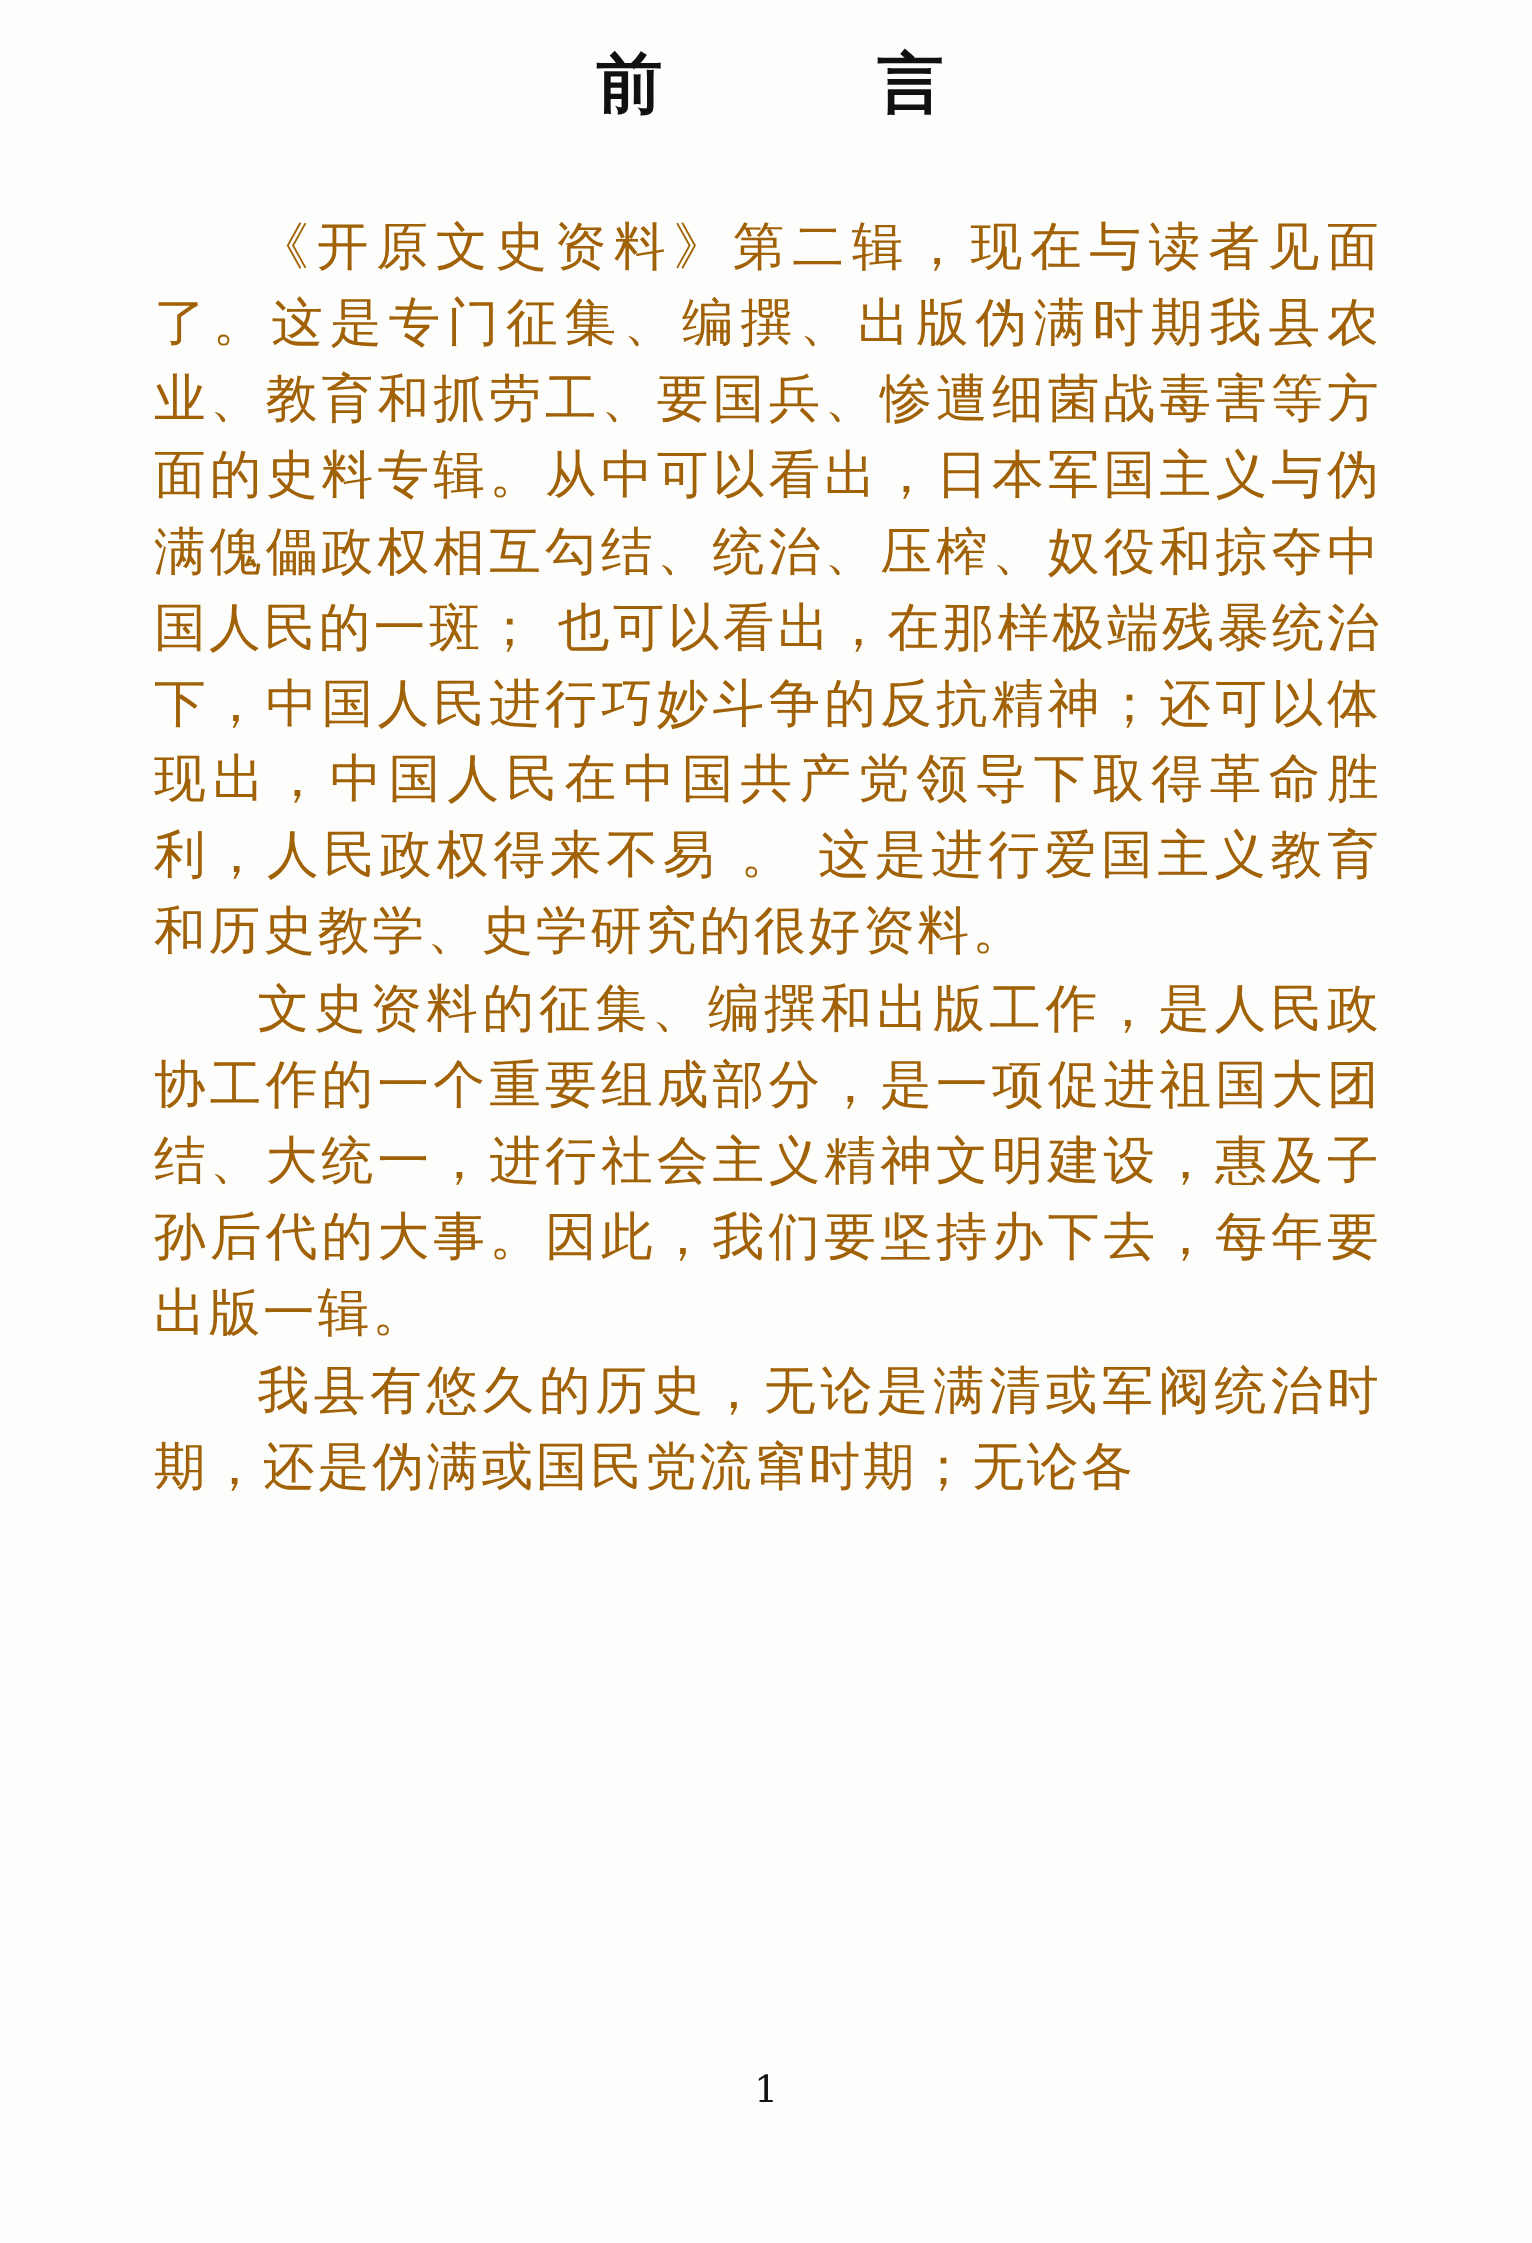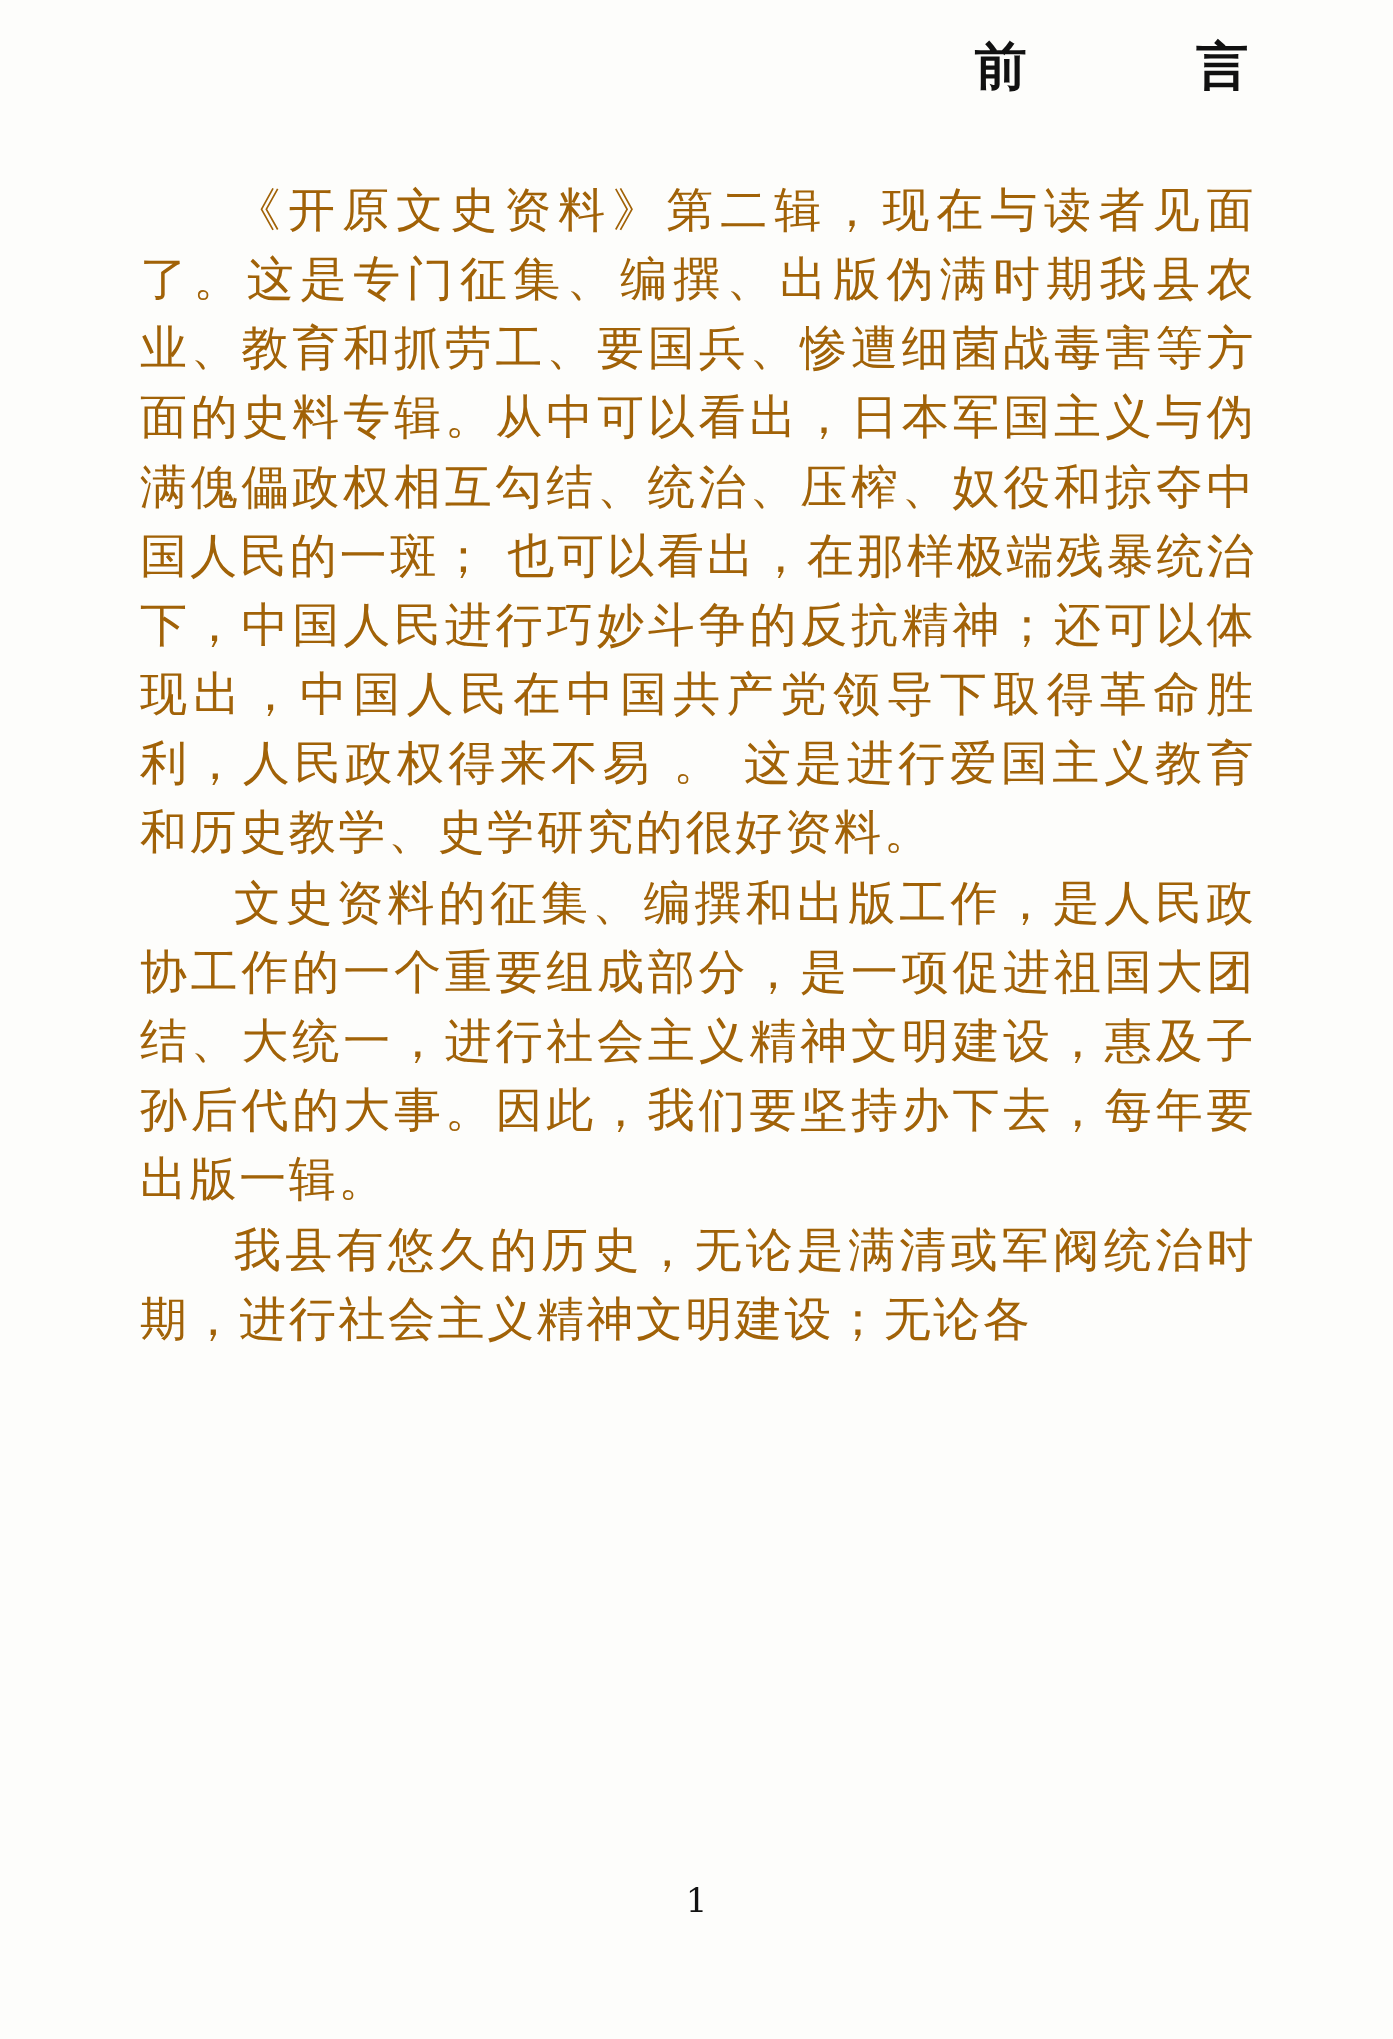--- a/index.html
+++ b/index.html
@@ -18,22 +18,22 @@
     color: #1a1a1a;
   }
   .page-inner {
     position: absolute;
     left: 130px;
     top: 0;
     width: 1140px;
     height: 2039px;
   }
   .doc-title {
-    text-align: right;
-    font-size: 52px;
+    text-align: center;
+    font-size: 60px;
     font-weight: 700;
     letter-spacing: 0.42em;
     text-indent: 0.42em;
     line-height: 1.2;
     color: #111111;
     font-family: "DejaVu Serif", serif;
   }
   .body-block {
     margin-top: 78px;
     padding-left: 10px;
@@ -66,19 +66,19 @@
 <body>
 
 <div class="page">
   <div class="page-inner">
 
     <h1 class="doc-title">前　　言</h1>
 
     <div class="body-block">
       <p class="para">《开原文史资料》第二辑，现在与读者见面了。这是专门征集、编撰、出版伪满时期我县农业、教育和抓劳工、要国兵、惨遭细菌战毒害等方面的史料专辑。从中可以看出，日本军国主义与伪满傀儡政权相互勾结、统治、压榨、奴役和掠夺中国人民的一斑； 也可以看出，在那样极端残暴统治下，中国人民进行巧妙斗争的反抗精神；还可以体现出，中国人民在中国共产党领导下取得革命胜利，人民政权得来不易 。 这是进行爱国主义教育和历史教学、史学研究的很好资料。</p>
       <p class="para">文史资料的征集、编撰和出版工作，是人民政协工作的一个重要组成部分，是一项促进祖国大团结、大统一，进行社会主义精神文明建设，惠及子孙后代的大事。因此，我们要坚持办下去，每年要出版一辑。</p>
-      <p class="para">我县有悠久的历史，无论是满清或军阀统治时期，进行社会主义精神文明建设；无论各</p>
+      <p class="para">我县有悠久的历史，无论是满清或军阀统治时期，还是伪满或国民党流窜时期；无论各</p>
     </div>
 
   </div>
 
   <div class="page-number">1</div>
 </div>
 
 </body></html>

